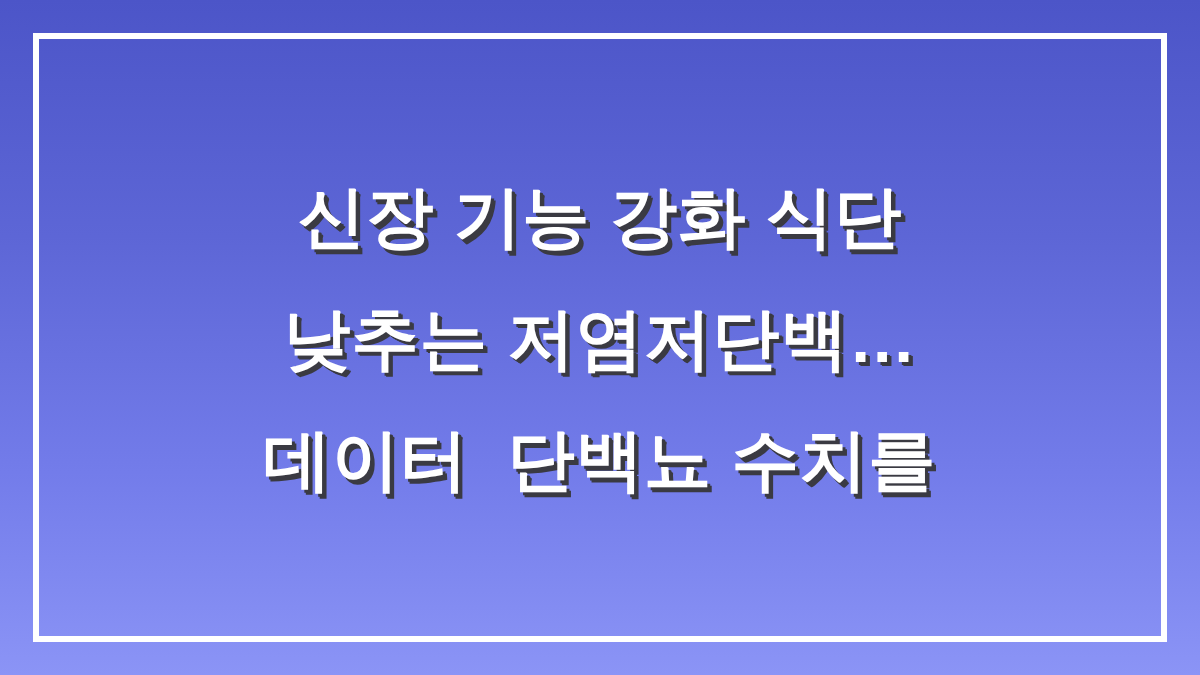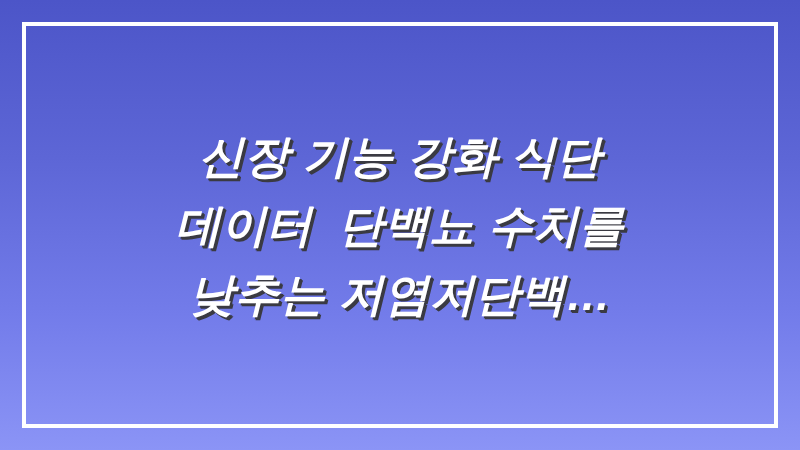--- a/index.html
+++ b/index.html
@@ -37,24 +37,23 @@
   #title-block {
     position: absolute;
     left: 0;
     right: 0;
     top: 0;
     bottom: 0;
     display: flex;
     flex-direction: column;
     align-items: center;
     justify-content: center;
-    gap: 24px;
+    gap: 36px;
     padding: 0 40px;
     box-sizing: border-box;
-    font-style: italic;
   }
 
   .title-line {
     color: #ffffff;
     font-family: "Liberation Sans", sans-serif;
     font-weight: bold;
     font-size: 45px;
     line-height: 1;
     letter-spacing: 0.5px;
     white-space: pre;
@@ -64,17 +63,17 @@
 </style>
 </head>
 <body>
 
 <div id="card">
 
   <div id="frame"></div>
 
   <div id="title-block">
     <div class="title-line">신장 기능 강화 식단</div>
+    <div class="title-line">낮추는 저염저단백…</div>
     <div class="title-line">데이터  단백뇨 수치를</div>
-    <div class="title-line">낮추는 저염저단백…</div>
   </div>
 
 </div>
 
 </body></html>

